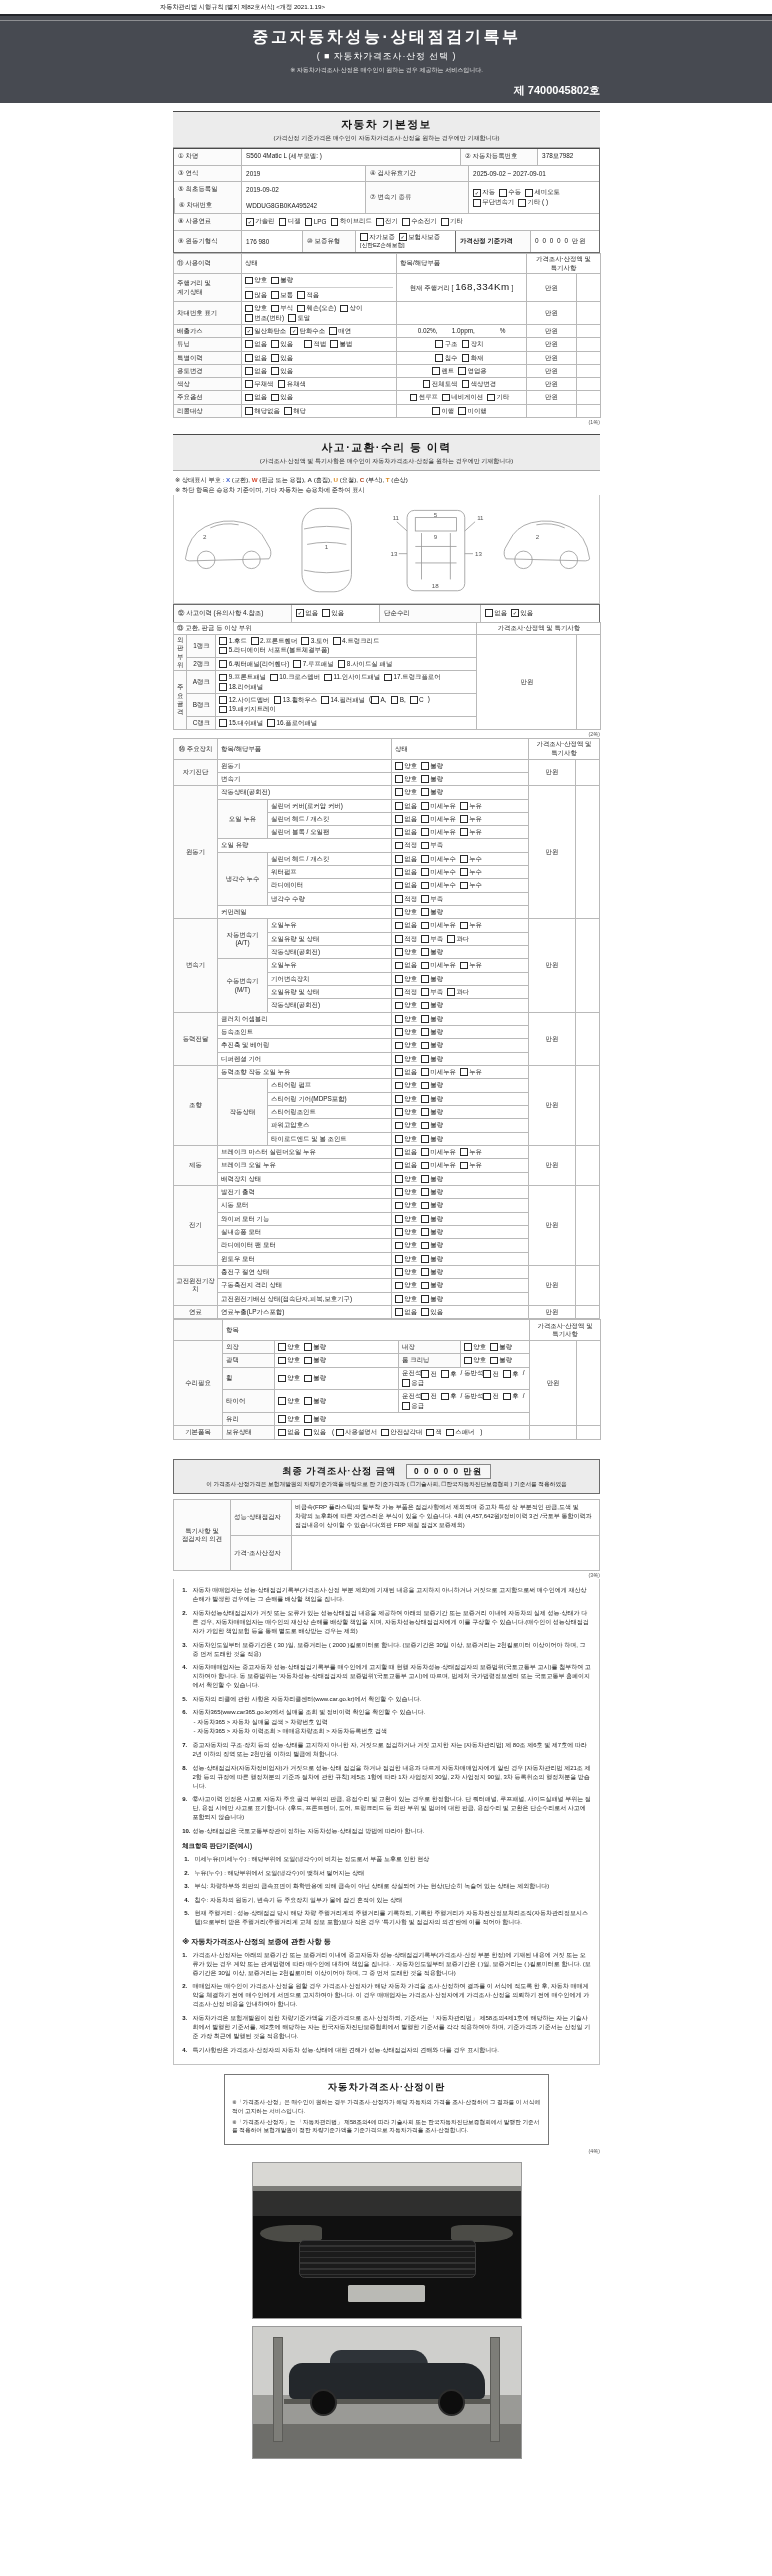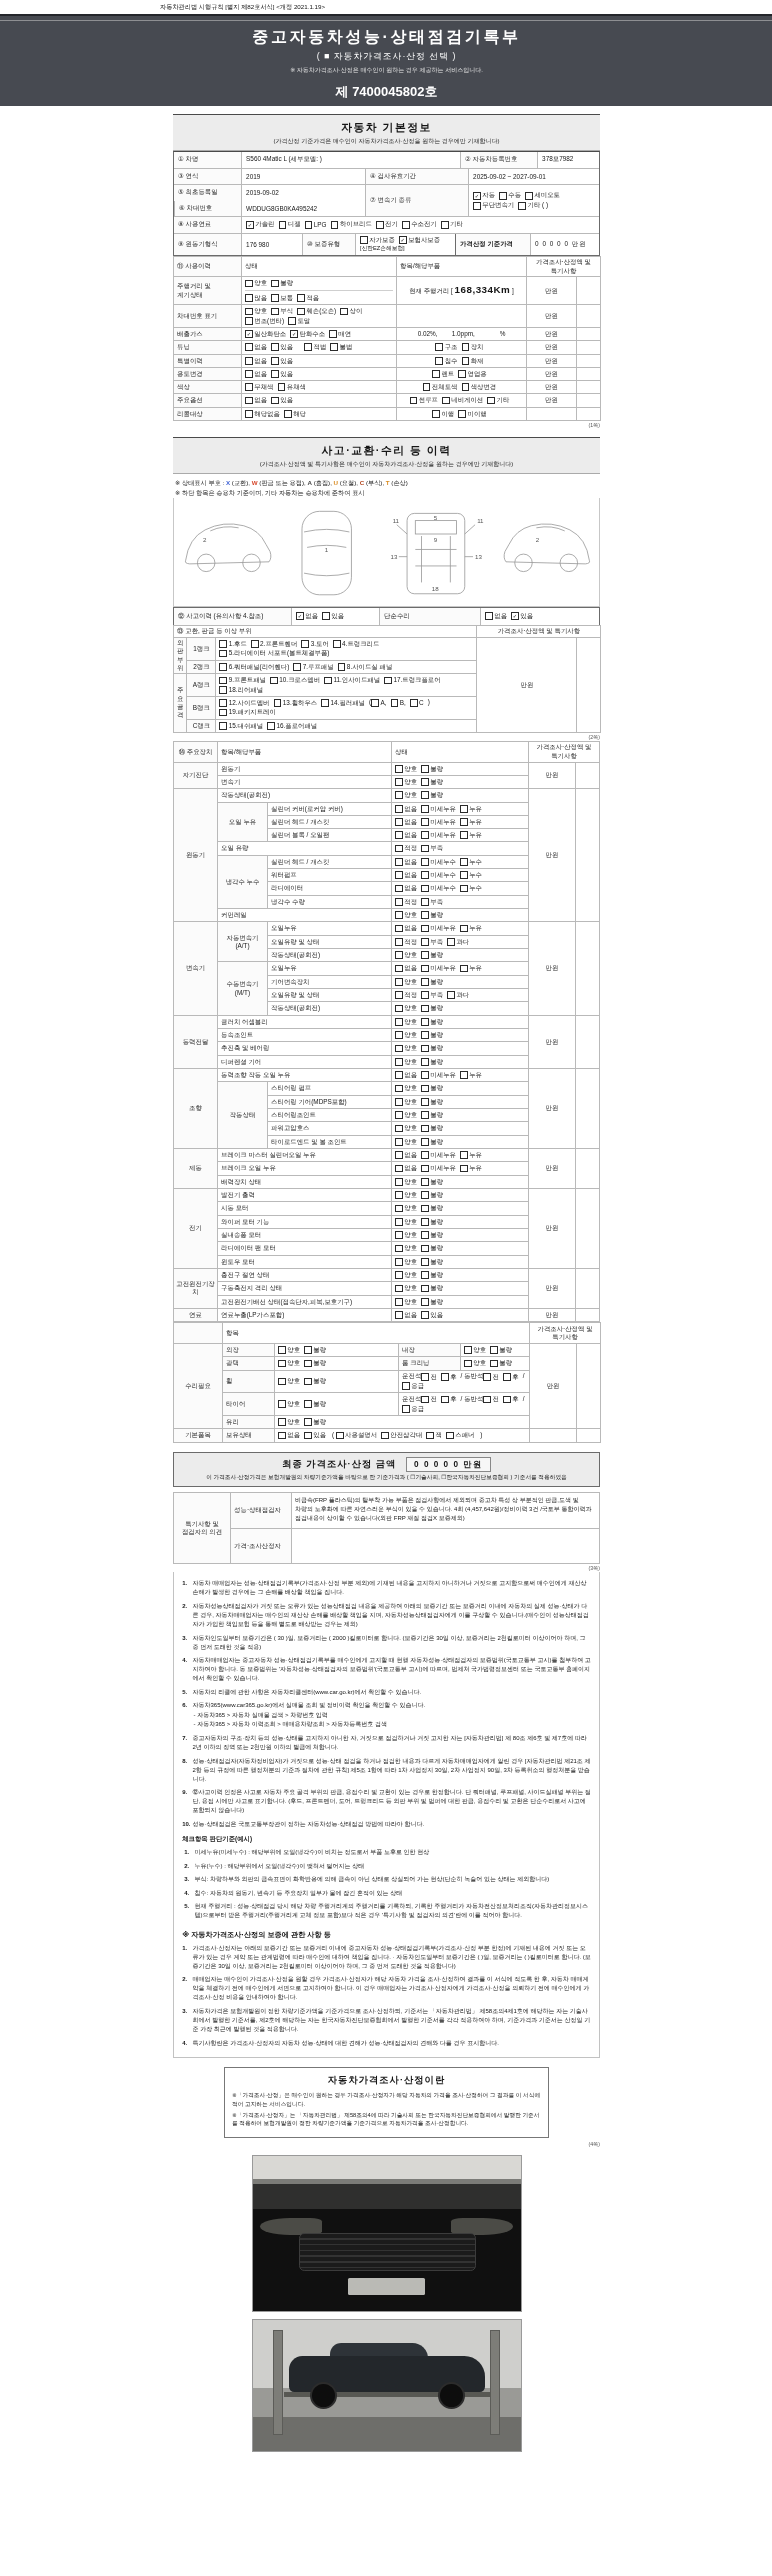--- a/index.html
+++ b/index.html
@@ -4,42 +4,42 @@
 <style>
   html,body{margin:0;padding:0}
   body{width:773px;height:2576px;overflow:hidden;background:#fff;color:#161616;
        font-family:"Liberation Sans","DejaVu Sans",sans-serif}
   .topnote{width:453px;margin:0 auto;font-size:6.2px;padding:2.6px 0 2.1px;color:#111}
   .mast{background:#474a51;border-top:2.1px solid #24262b;color:#fff;text-align:center;padding-top:4.1px}
   .mast .inrule{height:1px;background:#c9c9c9;opacity:.55;margin:0 0 6.2px}
   .mast h1{margin:1px 0 3.1px;font-size:16px;letter-spacing:2.6px;font-weight:bold}
   .mast .sub{font-size:8.8px;letter-spacing:1px;margin:1px 16px}
   .mast .note{font-size:6px;color:#e6e6e6;margin:2.6px 0 6.2px}
-  .mast .docno{width:427px;margin:0 auto;text-align:center;font-size:13px;font-weight:bold;padding:2.1px 0 5.2px}
+  .mast .docno{width:427px;margin:0 auto;text-align:right;font-size:11px;font-weight:bold;padding:2.1px 0 5.2px}
   .doc{width:427px;margin:0 auto}
   .band{background:#ececec;border-top:1.5px solid #4a4a4a;border-bottom:0.5px solid #aaa;text-align:center;
         padding:5.2px 0 4.1px;margin-top:8.2px}
   .band h2{margin:0;font-size:10.8px;letter-spacing:1.5px;font-weight:bold}
   .band .bs{font-size:6px;margin-top:2.6px;color:#222}
   
   table{border-collapse:collapse;width:427px;table-layout:fixed;background:#fff}
   td,th{border:0.5px solid #b9b9b9;font-size:6.4px;padding:1.5px 3.1px;vertical-align:middle;word-break:keep-all;line-height:1.3}
   th{font-weight:normal;text-align:left}
   .tbl{border:1px solid #6b6b6b;border-top:1px solid #4a4a4a}
   .lbl{background:#fbfbfb}
   .center{text-align:center}
   .price{text-align:center;color:#222}
   .vlabel{text-align:center;line-height:1.3;padding:1px 1px;background:#fbfbfb;word-break:break-all}
   .rank{text-align:center;background:#fbfbfb}
   
   .cb{display:inline-flex;align-items:center;margin:0.5px 4.1px 0.5px 0;font-size:6.4px;white-space:nowrap;vertical-align:middle}
   .bx{width:5.7px;height:5.7px;border:0.8px solid #2b2b2b;margin-right:1.5px;display:inline-flex;align-items:center;
       justify-content:center;font-size:5.2px;font-weight:bold;color:#111;background:#fff;flex:0 0 auto}
   .txt{white-space:pre-wrap}
-  .bignum{font-size:9.8px;font-weight:bold;letter-spacing:0.5px}
+  .bignum{font-size:9.8px;font-weight:normal;letter-spacing:0.5px}
   .stline+.stline{border-top:0.5px solid #cfcfcf;margin-top:2.1px;padding-top:2.1px}
   
   .btable{border:1px solid #6b6b6b;border-top:1.5px solid #4a4a4a}
   .brow{display:grid;border-top:0.5px solid #b9b9b9;min-height:15.5px}
   .brow:first-child{border-top:0}
   .bc{border-left:0.5px solid #b9b9b9;padding:1.5px 4.1px;font-size:6.4px;display:flex;align-items:center;flex-wrap:wrap}
   .bc:first-child{border-left:0}
   .blbl{background:#fbfbfb}
   .two{flex-direction:column;align-items:flex-start;justify-content:center}
   
@@ -1237,21 +1237,21 @@
             </span><span class="cb">
               <span class="bx"></span>
               <span>스패너</span>
             </span><span class="txt"> )</span></td>
           <td></td>
           <td></td>
         </tr>
       </tbody>
   </table>
 
-  <div class="finbox" style="margin-top:9px">
+  <div class="finbox" style="margin-top:19px">
     <span class="big">최종 가격조사·산정 금액</span>
     <span class="val">0  0  0  0  0 만원</span>
     <div class="fn">이 가격조사·산정가격은 보험개발원의 차량기준가액을 바탕으로 한 기준가격과 ( ☐기술사회, ☐한국자동차진단보증협회 ) 기준서를 적용하였음</div>
   </div>
 
   <table class="tbl optbl" style="margin-top:5.2px">
     <colgroup>
         <col style="width:57px">
         <col style="width:61px">
         <col>

